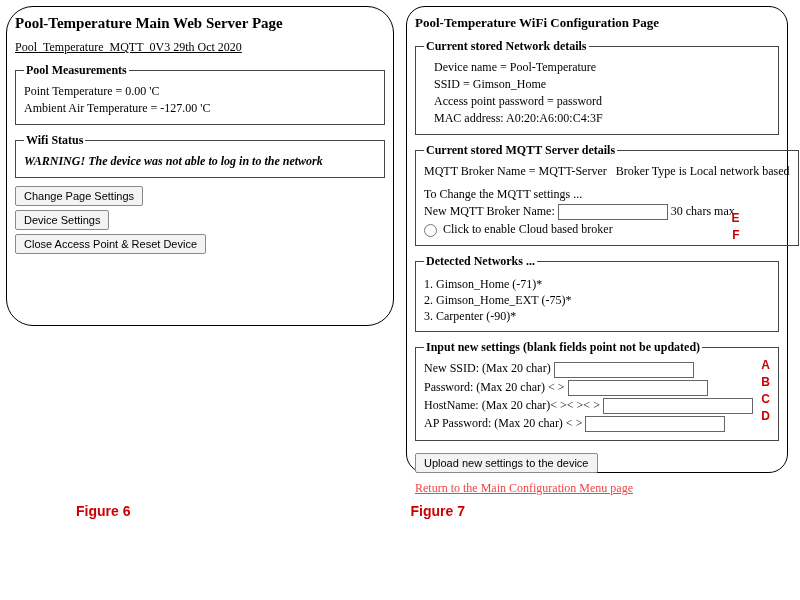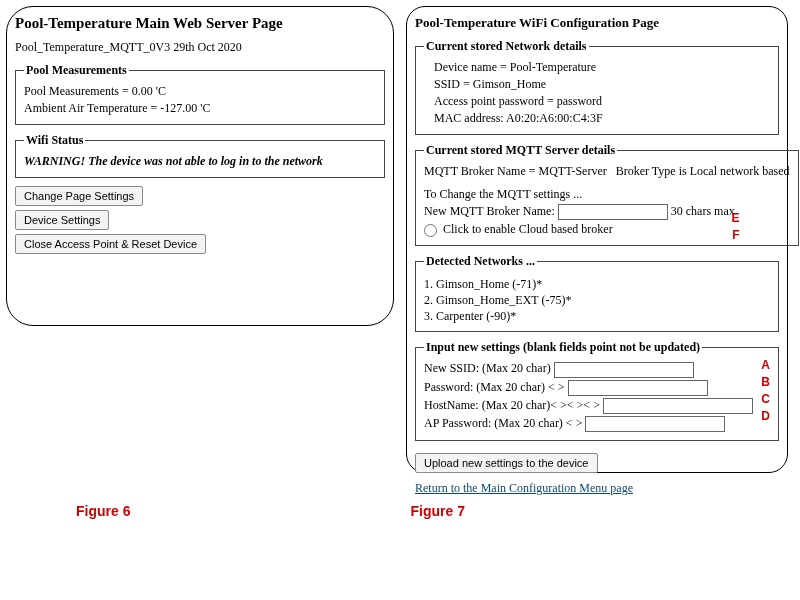--- a/index.html
+++ b/index.html
@@ -23,21 +23,21 @@
     flex: 1;
     background: #fff;
   }
   .panel-left  { width: 388px; flex: 0 0 388px; height: 320px; border-radius: 27px; }
   .panel-right { width: 382px; flex: 0 0 382px; height: 467px; border-radius: 19px; }
   h1.title {
     font-size: 15px;
     font-weight: bold;
     margin: 2px 0 8px 0;
   }
-  .subline { margin: 0 0 8px 0; }
+  .subline { margin: 0 0 8px 0; text-decoration: underline; }
   fieldset {
     border: 1px solid #444;
     margin: 6px 0 8px 0;
     padding: 4px 8px 6px 8px;
   }
   legend {
     font-weight: bold;
     font-size: 12px;
     padding: 0 2px;
   }
@@ -71,21 +71,21 @@
   .w-mid   { width: 110px; }
   .w-short { width: 150px; }
   .pos-wrap { position: relative; }
   .marker {
     position: absolute;
     color: #c00;
     font-weight: bold;
     font-family: Arial, sans-serif;
     font-size: 12px;
   }
-  a.link { color: #0c4a6e; text-decoration: underline; cursor: pointer; }
+  a.link { color: #ef4444; text-decoration: underline; cursor: pointer; }
   .figrow {
     display: flex;
     margin-top: 30px;
   }
   .figlabel {
     color: #c00;
     font-weight: bold;
     font-family: Arial, sans-serif;
     font-size: 14px;
   }
@@ -99,21 +99,21 @@
 <body>
 
 <div class="columns">
 
   <div class="panel panel-left">
     <h1 class="title">Pool-Temperature Main Web Server Page</h1>
     <div class="subline">Pool_Temperature_MQTT_0V3 29th Oct 2020</div>
 
     <fieldset>
       <legend>Pool Measurements</legend>
-      <div class="row">Pool Measurements = 0.00 'C</div>
+      <div class="row">Point Temperature = 0.00 'C</div>
       <div class="row">Ambient Air Temperature = -127.00 'C</div>
     </fieldset>
 
     <fieldset>
       <legend>Wifi Status</legend>
       <div class="row warn">WARNING! The device was not able to log in to the network</div>
     </fieldset>
 
     <div class="btn-stack">
       <button class="ui">Change Page Settings</button>

